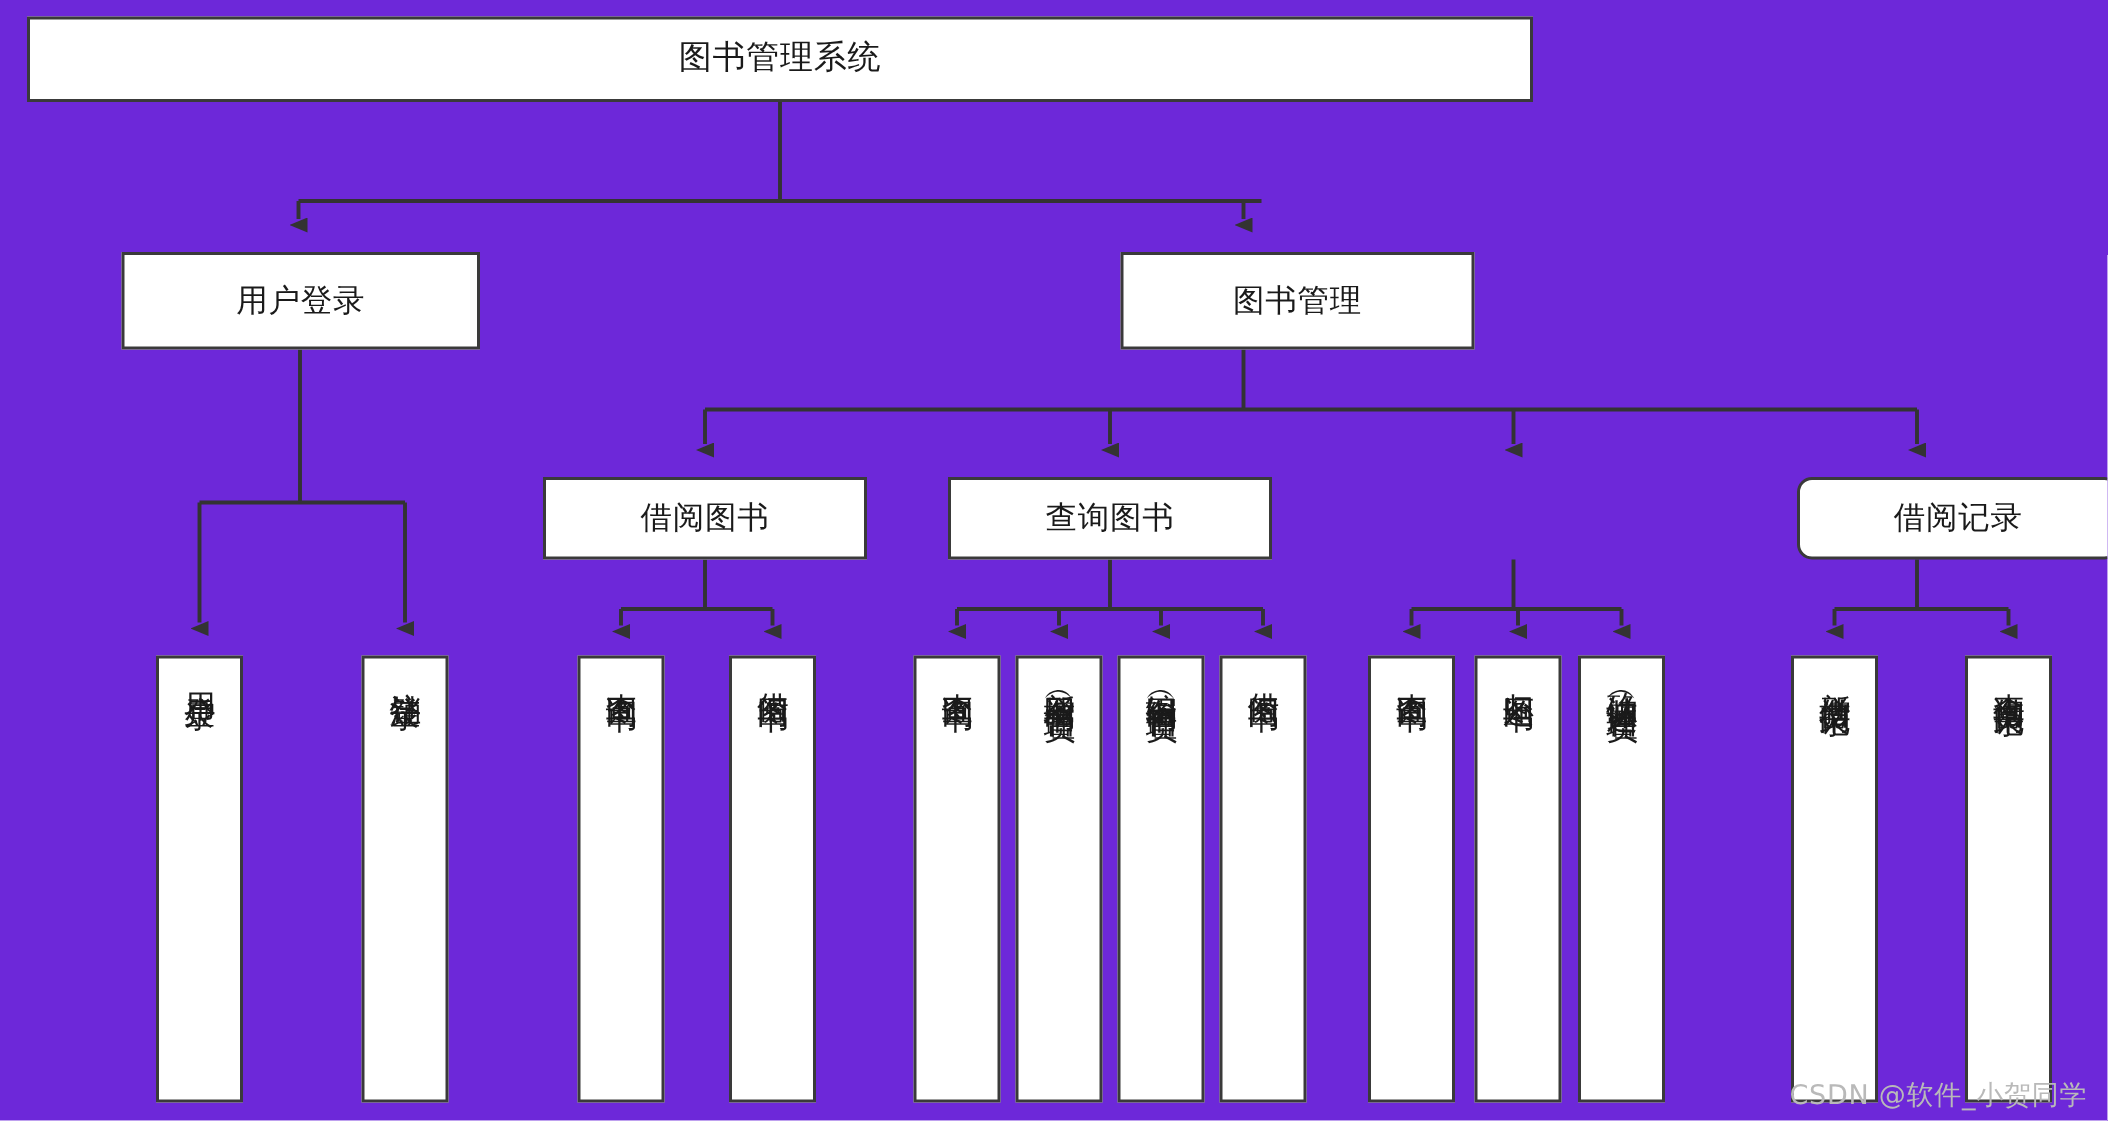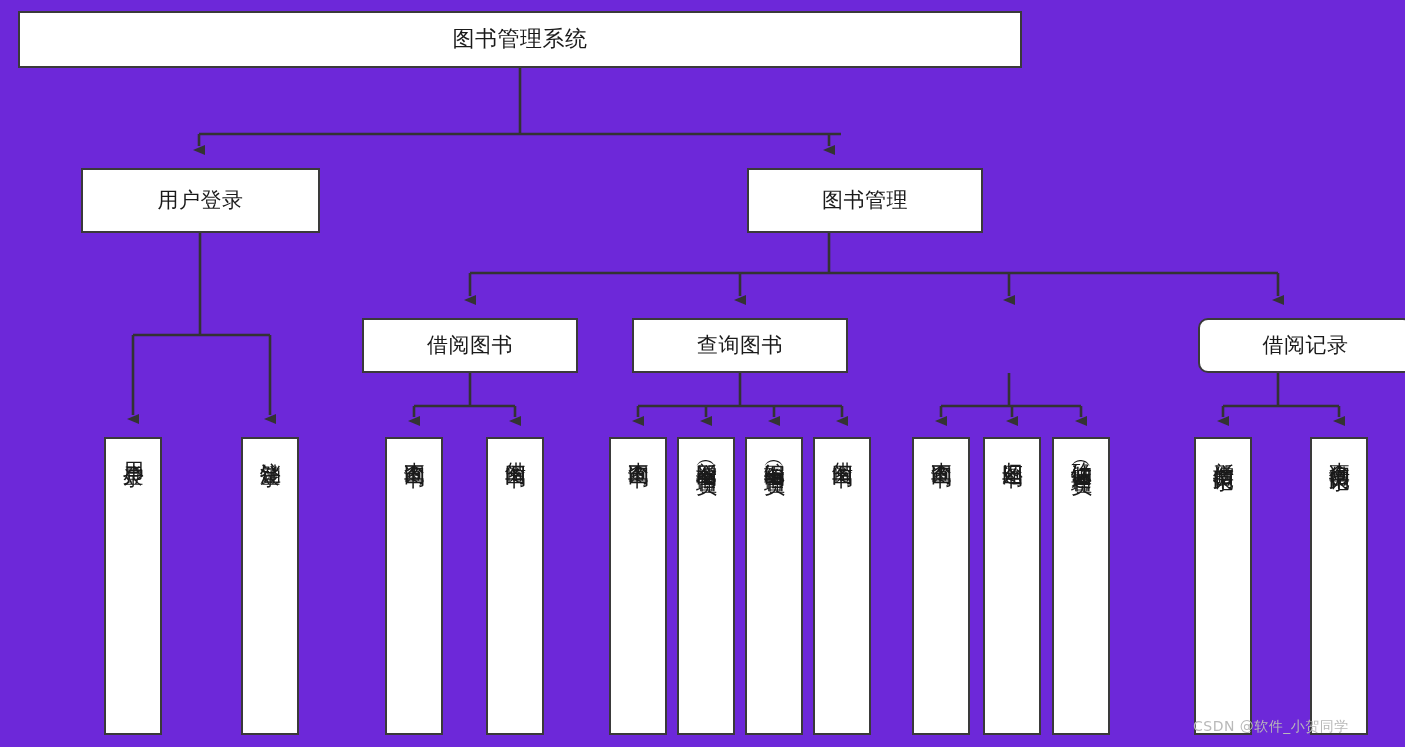--- a/index.html
+++ b/index.html
@@ -51,21 +51,21 @@
     writing-mode: vertical-rl;
     text-orientation: upright;
     font-size: 21px;
     line-height: 1.18;
     letter-spacing: 2px;
     white-space: nowrap;
     display: block;
   }
   .watermark {
     position: absolute;
-    font-size: 14px;
+    font-size: 18px;
     color: #b9b9b9;
     letter-spacing: 0.5px;
     white-space: nowrap;
     pointer-events: none;
   }
 </style>
 </head>
 <body>
 
 <div id="canvas">

